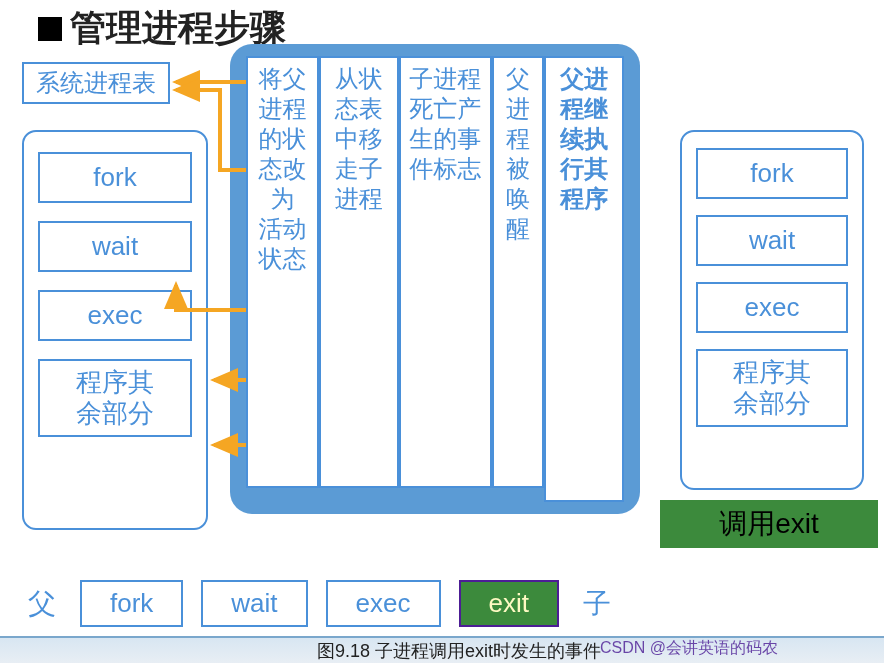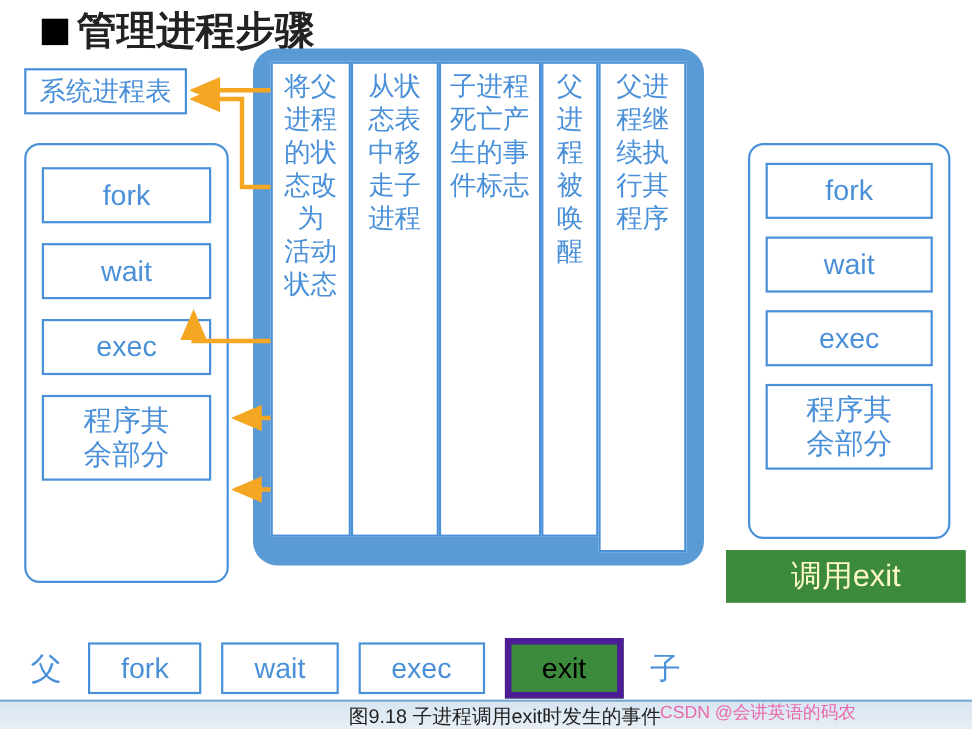--- a/index.html
+++ b/index.html
@@ -9,27 +9,27 @@
 .title { font-size: 36px; font-weight: bold; color: #222; }
 .box { border: 2px solid #4a90d9; background: #fff; color: #4a90d9; font-size: 24px; text-align: center; display: flex; align-items: center; justify-content: center; padding: 4px 8px; }
 .sys-table { position: absolute; top: 62px; left: 22px; width: 148px; height: 42px; }
 .left-panel { position: absolute; top: 130px; left: 22px; width: 186px; height: 400px; border: 2px solid #4a90d9; border-radius: 14px; padding: 20px 14px; display: flex; flex-direction: column; gap: 18px; }
 .lp-item { border: 2px solid #4a90d9; color: #4a90d9; font-size: 26px; text-align: center; padding: 8px 4px; }
 .lp-tall { padding: 6px 4px; line-height: 1.2; }
 .center-panel { position: absolute; top: 44px; left: 230px; width: 410px; height: 470px; background: #5b9bd5; border-radius: 22px; padding: 12px 16px; display: flex; flex-direction: row; }
 .cp-item { background: #fff; color: #4a90d9; border: 2px solid #4a90d9; font-size: 24px; text-align: center; padding: 6px 4px; margin-bottom: 14px; line-height: 1.25; }
 .cp-gap { height: 58px; }
 .right-panel { position: absolute; top: 130px; left: 680px; width: 184px; height: 360px; border: 2px solid #4a90d9; border-radius: 14px; padding: 16px 14px; display: flex; flex-direction: column; gap: 16px; }
-.call-exit { position: absolute; top: 500px; left: 660px; width: 218px; height: 48px; background: #3c8a3c; color: #fef9c3; font-size: 28px; display: flex; align-items: center; justify-content: center; }
+.call-exit { position: absolute; top: 500px; left: 660px; width: 218px; height: 48px; background: #3c8a3c; color: #000000; font-size: 28px; display: flex; align-items: center; justify-content: center; }
 .bottom-row { position: absolute; top: 580px; left: 22px; display: flex; align-items: center; gap: 18px; }
 .bottom-label { color: #4a90d9; font-size: 28px; padding: 0 6px; }
 .bottom-box { border: 2px solid #4a90d9; color: #4a90d9; font-size: 26px; padding: 6px 28px; }
-.bottom-box.green { background: #3c8a3c; color: #000000; border: 6px solid #4c1d95; }
+.bottom-box.green { background: #3c8a3c; color: #fef9c3; border: 2px solid #4c1d95; }
 .caption-strip { position: absolute; top: 636px; left: 0; width: 884px; height: 27px; background: linear-gradient(#d8e6f2,#e8eef4); border-top: 2px solid #7aa7cc; display: flex; align-items: center; justify-content: center; color: #222; font-size: 18px; padding-left: 34px; }
-.watermark { position: absolute; top: 638px; left: 600px; color: #ec4899; font-size: 16px; opacity: .8; }
+.watermark { position: absolute; top: 638px; left: 600px; color: #4c1d95; font-size: 16px; opacity: .8; }
 svg.arrows { position: absolute; top: 0; left: 0; width: 884px; height: 663px; pointer-events: none; }
 </style>
 </head>
 <body>
 
 <div class="title-bar">
   <div class="bullet"></div>
   <div class="title">管理进程步骤</div>
 </div>
 
@@ -43,21 +43,21 @@
 余部分</div>
 </div>
 
 <div class="center-panel">
   <div class="cp-item" style="white-space:pre-line;">将父进程的状态改为
 活动状态</div>
   <div class="cp-item">从状态表中移走子进程</div>
   <div class="cp-gap"></div>
   <div class="cp-item">子进程死亡产生的事件标志</div>
   <div class="cp-item">父进程被唤醒</div>
-  <div class="cp-item" style="margin-bottom:0;">父进程继续执行其程序</div>
+  <div class="cp-item" style="margin-bottom:0;font-weight:bold;">父进程继续执行其程序</div>
 </div>
 
 <div class="right-panel">
   <div class="lp-item">fork</div>
   <div class="lp-item">wait</div>
   <div class="lp-item">exec</div>
   <div class="lp-item lp-tall" style="white-space:pre-line;">程序其
 余部分</div>
 </div>
 

